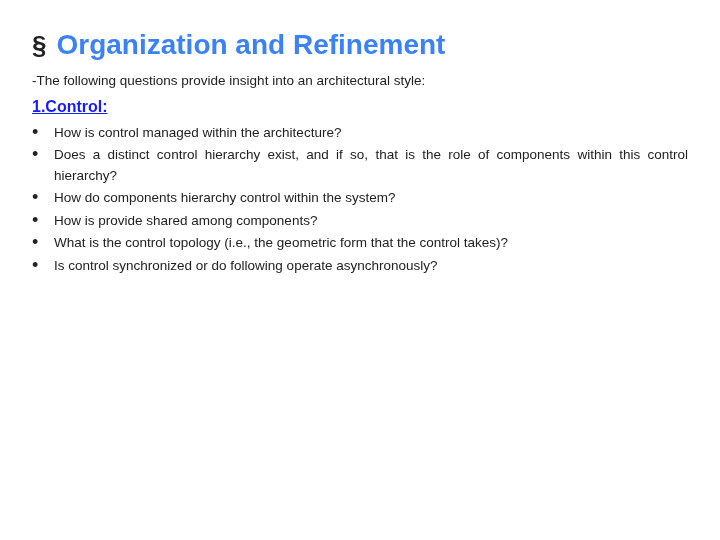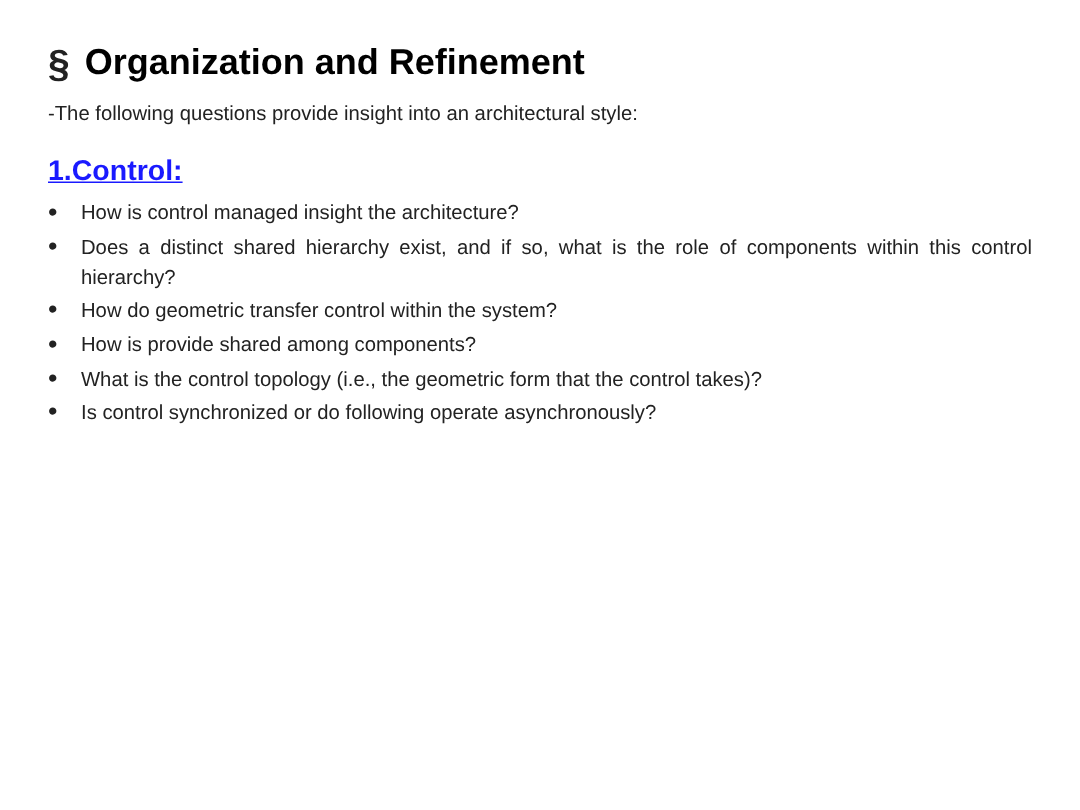--- a/index.html
+++ b/index.html
@@ -33,35 +33,35 @@
     }
 
     .title-icon {
       font-size: 26px;
       font-weight: bold;
       color: #222;
       line-height: 1;
     }
 
     .title-text {
-      font-size: 24px;
+      font-size: 28px;
       font-weight: bold;
-      color: #000000;
+      color: #3b82f6;
       line-height: 1.2;
     }
 
     .subtitle {
       font-size: 13.5px;
       color: #222;
-      margin-bottom: 16px;
+      margin-bottom: 6px;
       line-height: 1.4;
     }
 
     .section-label {
-      font-size: 19px;
+      font-size: 16px;
       color: #1a1aff;
       font-weight: bold;
       text-decoration: underline;
       margin-bottom: 4px;
       line-height: 1.4;
     }
 
     .bullet-list {
       list-style: none;
       padding: 0;
@@ -100,29 +100,29 @@
     <span class="title-text">Organization and Refinement</span>
   </div>
 
   <div class="subtitle">-The following questions  provide insight into an architectural style:</div>
 
   <div class="section-label">1.Control:</div>
 
   <ul class="bullet-list">
     <li>
       <span class="bullet">•</span>
-      <span class="text">How is control managed insight the architecture?</span>
+      <span class="text">How is control managed within the architecture?</span>
     </li>
     <li>
       <span class="bullet">•</span>
-      <span class="text">Does a distinct shared hierarchy exist, and if so, what is the role of components within this control hierarchy?</span>
+      <span class="text">Does a distinct control hierarchy exist, and if so, that is the role of components within this control hierarchy?</span>
     </li>
     <li>
       <span class="bullet">•</span>
-      <span class="text">How do geometric transfer control within the system?</span>
+      <span class="text">How do components hierarchy control within the system?</span>
     </li>
     <li>
       <span class="bullet">•</span>
       <span class="text"> How is provide shared among components?</span>
     </li>
     <li>
       <span class="bullet">•</span>
       <span class="text">What is the control topology (i.e., the geometric form that the control takes)?</span>
     </li>
     <li>

